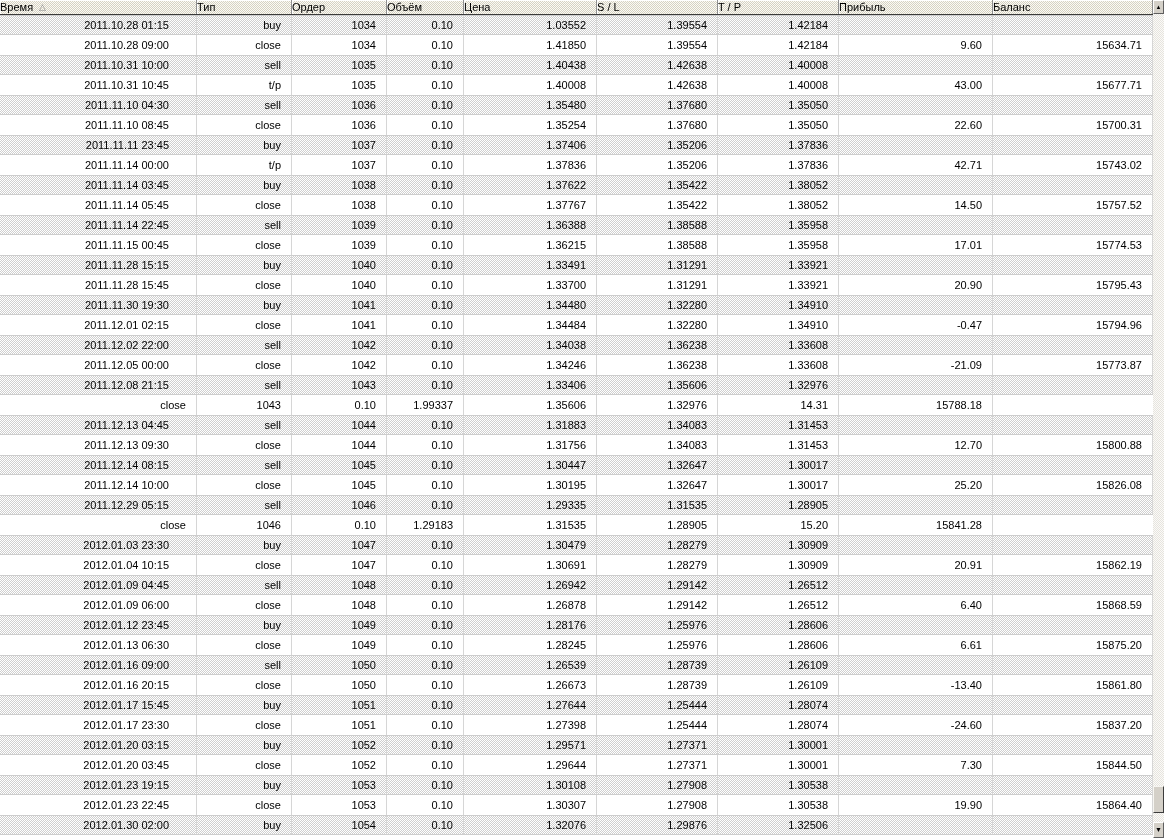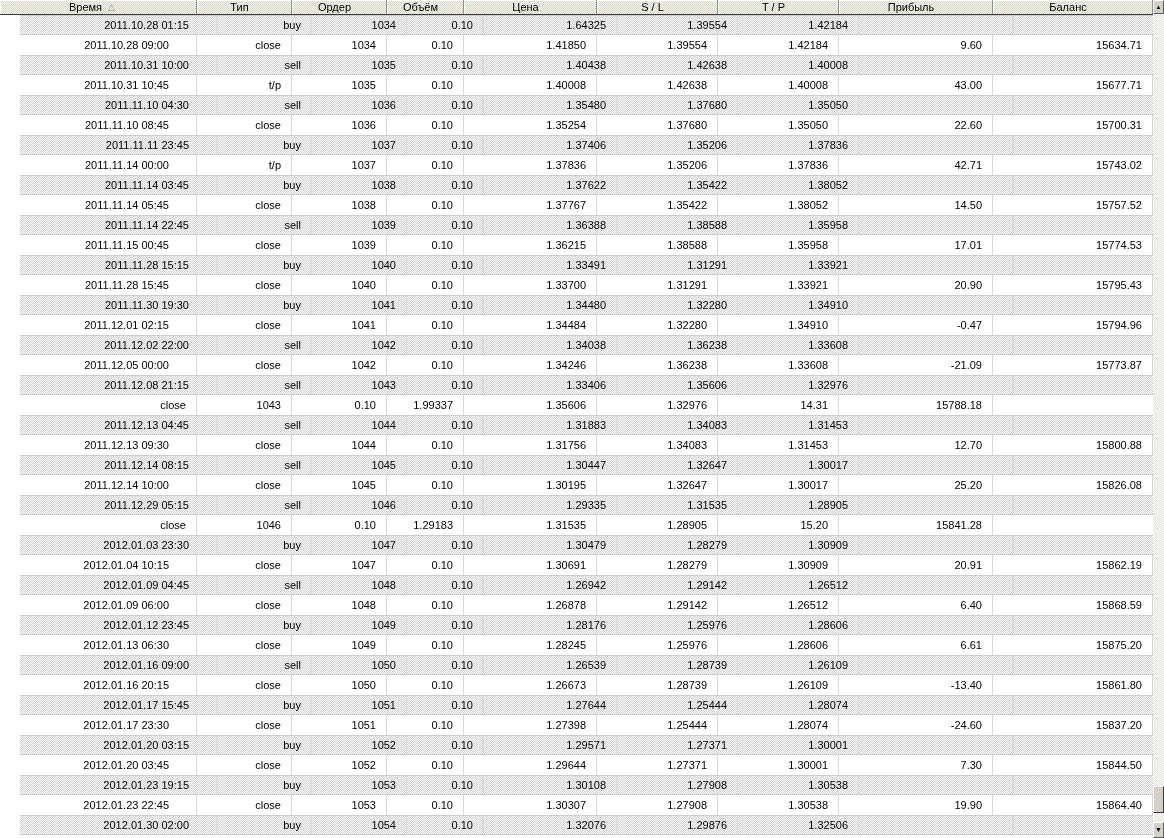--- a/index.html
+++ b/index.html
@@ -9,35 +9,35 @@
     font-size:11px; color:#000;
   }
   .grid { position:absolute; left:0; top:0; width:1153px; }
   .header-row, .row {
     display:grid;
     grid-template-columns:197px 95px 95px 77px 133px 121px 121px 154px 160px;
   }
   .header-row { height:14px; border-bottom:1px solid #3a3a3a; }
   .header-cell {
     box-sizing:border-box; height:14px;
-    display:flex; align-items:center; justify-content:center;
+    display:flex; align-items:center; justify-content:flex-start;
     padding-right:9px; white-space:nowrap; overflow:hidden;
     background-image:conic-gradient(#d6d2c2 25%, #fbfaf6 0 50%, #d6d2c2 0 75%, #fbfaf6 0);
     background-size:2px 2px;
     border-right:1px solid #8e8e8e;
     box-shadow:inset 1px 1px 0 rgba(255,255,255,0.95);
     cursor:default;
   }
   .header-cell.c-time { padding-right:12px; }
   .sort-icon { margin-left:6px; font-size:9px; line-height:9px; color:#8a8a8a; }
   .row { height:20px; box-sizing:border-box; }
   .row.odd {
     background-image:conic-gradient(#cfcfcf 25%, #ffffff 0 50%, #cfcfcf 0 75%, #ffffff 0);
     background-size:2px 2px;
-    border-top:1px solid #cdcdcd; border-bottom:1px solid #cdcdcd;margin-left:20px;
+    border-top:1px solid #cdcdcd; border-bottom:1px solid #cdcdcd;
   }
   .row.even { background:#ffffff; }
   .cell {
     box-sizing:border-box; display:flex; align-items:center; justify-content:flex-end;
     padding-right:10px; white-space:nowrap; overflow:hidden;
     border-right:1px solid #d6d6d6;
   }
   .cell.c-time { padding-right:27px; }
   
   .scrollbar { position:absolute; top:0; right:0; width:11px; height:838px; }
@@ -96,21 +96,21 @@
         <div class="header-cell c-balance">
           <span>Баланс</span>
         </div>
       </div>
     <div class="rows">
         <div class="row odd">
           <div class="cell c-time">2011.10.28 01:15</div>
           <div class="cell c-type">buy</div>
           <div class="cell c-order">1034</div>
           <div class="cell c-volume">0.10</div>
-          <div class="cell c-price">1.64325</div>
+          <div class="cell c-price">1.03552</div>
           <div class="cell c-sl">1.39554</div>
           <div class="cell c-tp">1.42184</div>
           <div class="cell c-profit"></div>
           <div class="cell c-balance"></div>
         </div>
         <div class="row even">
           <div class="cell c-time">2011.10.28 09:00</div>
           <div class="cell c-type">close</div>
           <div class="cell c-order">1034</div>
           <div class="cell c-volume">0.10</div>

